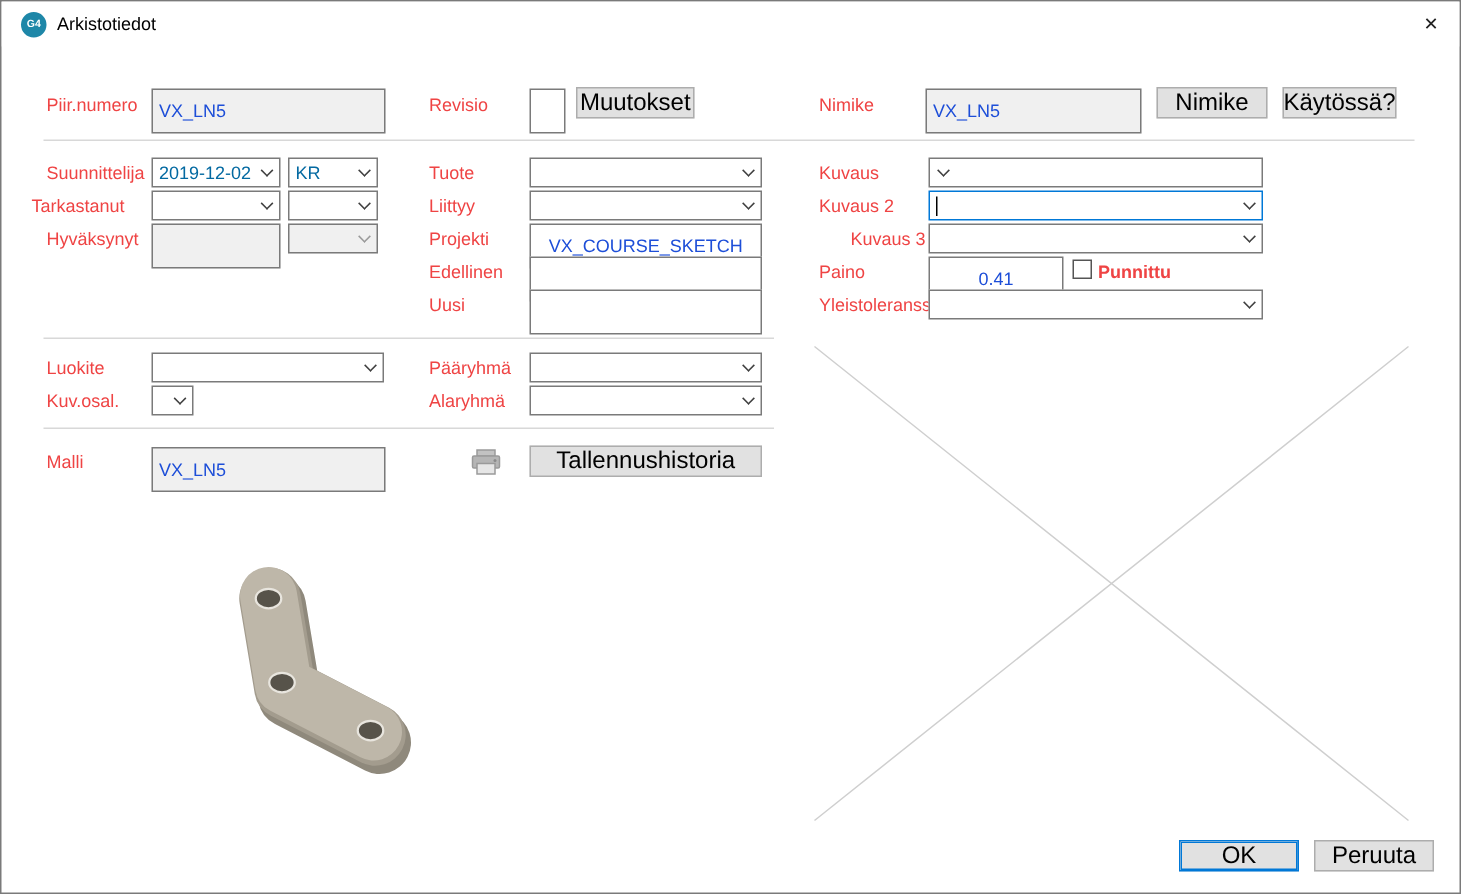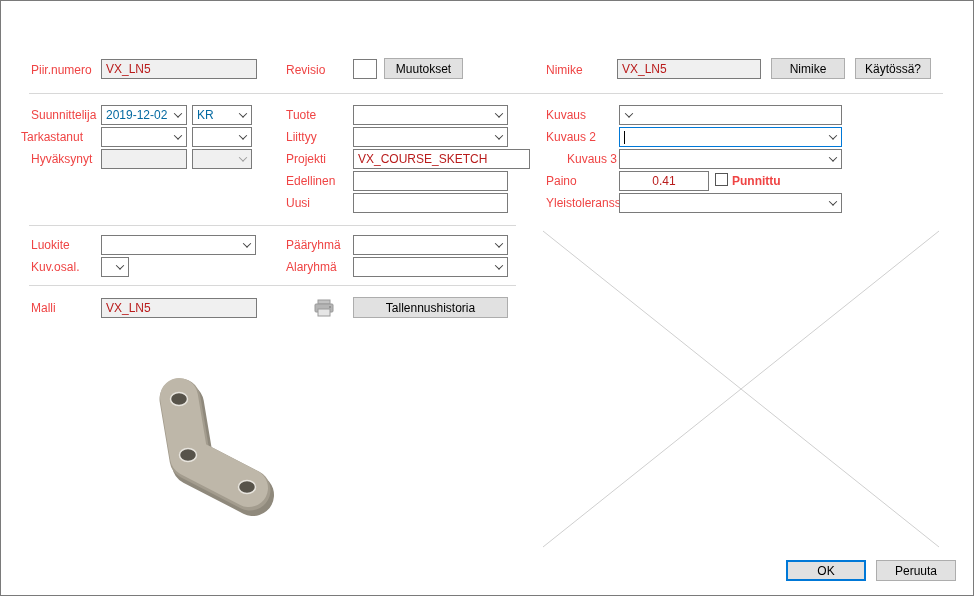--- a/index.html
+++ b/index.html
@@ -15,56 +15,61 @@
               background:#1e87a8; color:#fff; font-size:7px; font-weight:bold;
               display:flex; align-items:center; justify-content:center; }
   .title-text { position:absolute; left:37px; top:8px; font-size:12px; color:#000; }
   .close-btn { position:absolute; left:934px; top:0; width:38px; height:29px;
                display:flex; align-items:center; justify-content:center; font-size:12px; color:#222;
                cursor:default; }
 
   .label { position:absolute; white-space:nowrap; color:#ef4444; }
 
   .tb { position:absolute; height:20px; border:1px solid #7a7a7a; background:#fff;
-        font-family:"Liberation Sans", sans-serif; font-size:12px; color:#b91c1c;
-        padding:4px 4px; outline:none; }
+        font-family:"Liberation Sans", sans-serif; font-size:12px; color:#1d4ed8;
+        padding:14px 4px; outline:none; }
   .tb.readonly { background:#f0f0f0; }
   .tb.right { text-align:center; }
 
   .combo { position:absolute; height:20px; border:1px solid #7a7a7a; background:#fff;
            display:flex; align-items:center; }
   .combo .txt { flex:1; padding:0 4px; color:#0369a1; font-size:12px;
                 white-space:nowrap; overflow:hidden; }
   .combo .arrow-zone { width:17px; height:100%; display:flex; align-items:center; justify-content:center; }
   .chev { width:6px; height:6px; border-right:1.5px solid #404040; border-bottom:1.5px solid #404040;
           transform:rotate(45deg) translate(-1px,-1px); }
   .combo.disabled { background:#f0f0f0; }
   .combo.disabled .chev { border-color:#9a9a9a; }
   .combo.focused { border-color:#0078d7; }
   .caret { width:1px; height:13px; background:#000; margin-left:4px; }
 
   .btn { position:absolute; height:21px; background:#e1e1e1; border:1px solid #adadad;
-         font-family:"Liberation Sans", sans-serif; font-size:12px; color:#000;
+         font-family:"Liberation Sans", sans-serif; font-size:16px; color:#000;
          display:flex; align-items:center; justify-content:center; cursor:default; }
   .btn.default { border:1px solid #0078d7; box-shadow:inset 0 0 0 1px #0078d7; }
 
   .sep { position:absolute; height:1px; background:#d8d8d8; }
 
   .cb { position:absolute; width:13px; height:13px; border:1px solid #555; background:#fff; }
 
   .preview-box { position:absolute; left:100px; top:344px; width:240px; height:192px; background:#fff; }
   .placeholder-x { position:absolute; left:540px; top:228px; width:400px; height:320px; }
 
   .printer { position:absolute; left:313px; top:298px; width:20px; height:18px; }
 </style>
 </head>
 <body>
 
 <div class="dialog">
 
+  <div class="titlebar">
+    <div class="app-icon">G4</div>
+    <div class="title-text">Arkistotiedot</div>
+    <div class="close-btn">✕</div>
+  </div>
 
   <div class="label" style="left:30px; top:62px;">Piir.numero</div>
   <input class="tb readonly" style="left: 100px; top: 58px; width: 156px;" readonly="" value="VX_LN5">
   <div class="label" style="left:285px; top:62px;">Revisio</div>
   <input class="tb" style="left: 352px; top: 58px; width: 24px;" value="">
   <div class="btn" style="left:383px; top:57px; width:79px;">Muutokset</div>
   <div class="label" style="left:545px; top:62px;">Nimike</div>
   <input class="tb readonly" style="left: 616px; top: 58px; width: 144px;" readonly="" value="VX_LN5">
   <div class="btn" style="left:770px; top:57px; width:74px;">Nimike</div>
   <div class="btn" style="left:854px; top:57px; width:76px;">Käytössä?</div>
@@ -116,21 +121,21 @@
       </span>
   </div>
   <div class="label" style="left:285px; top:129px;">Liittyy</div>
   <div class="combo" style="left:352px; top:126px; width:155px;">
     <span class="txt"></span>
     <span class="arrow-zone">
         <span class="chev"></span>
       </span>
   </div>
   <div class="label" style="left:285px; top:151px;">Projekti</div>
-  <input class="tb" style="left: 352px; top: 148px; width: 177px;" value="VX_COURSE_SKETCH">
+  <input class="tb" style="left: 352px; top: 148px; width: 155px; text-align: center;" value="VX_COURSE_SKETCH">
   <div class="label" style="left:285px; top:173px;">Edellinen</div>
   <input class="tb" style="left: 352px; top: 170px; width: 155px;" value="">
   <div class="label" style="left:285px; top:195px;">Uusi</div>
   <input class="tb" style="left: 352px; top: 192px; width: 155px;" value="">
 
   <div class="label" style="left:545px; top:107px;">Kuvaus</div>
   <div class="combo" style="left:618px; top:104px; width:223px;">
     <span class="arrow-zone">
         <span class="chev"></span>
       </span>

